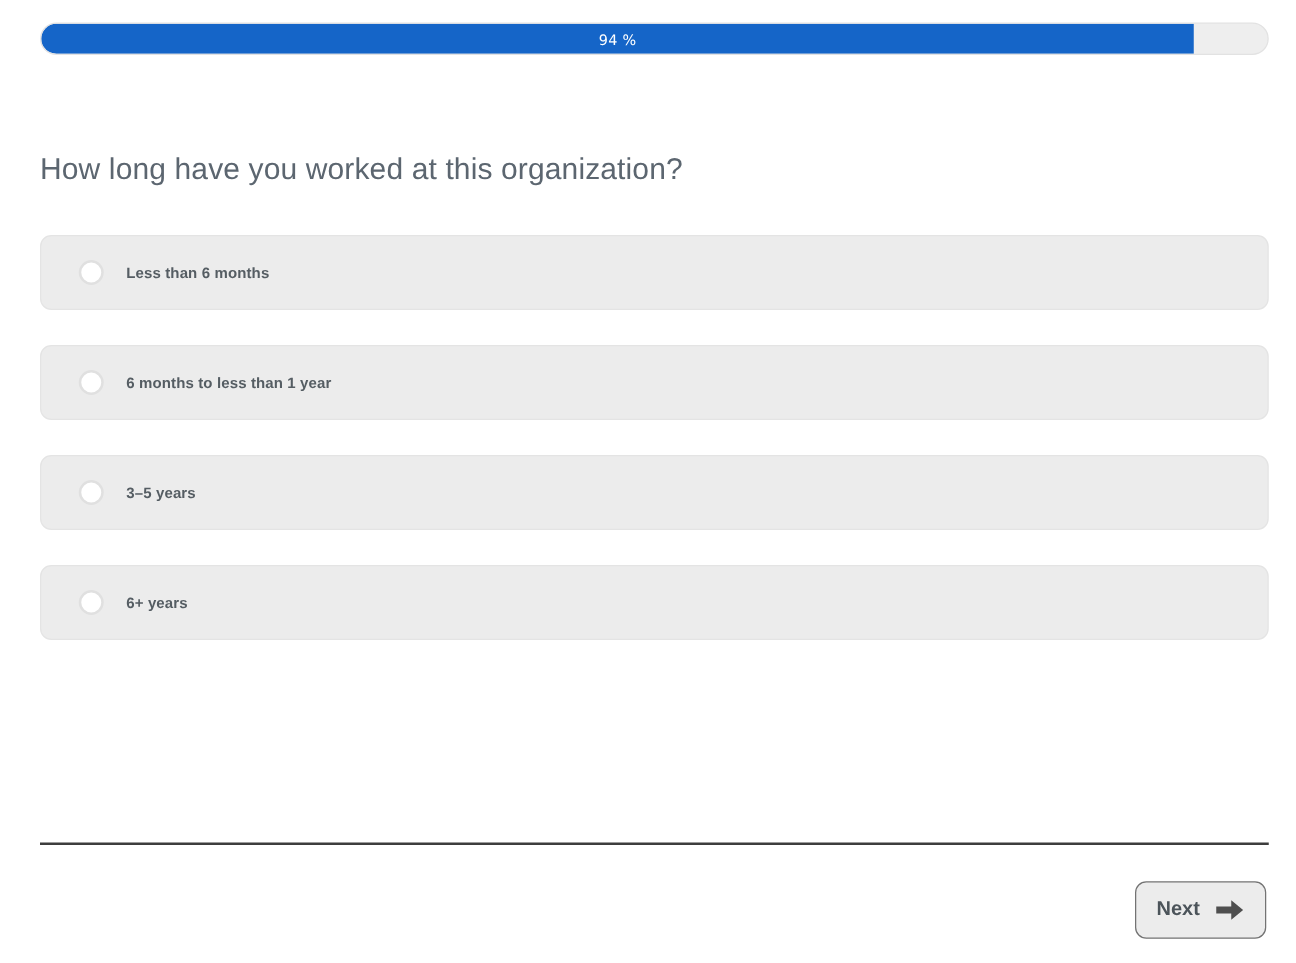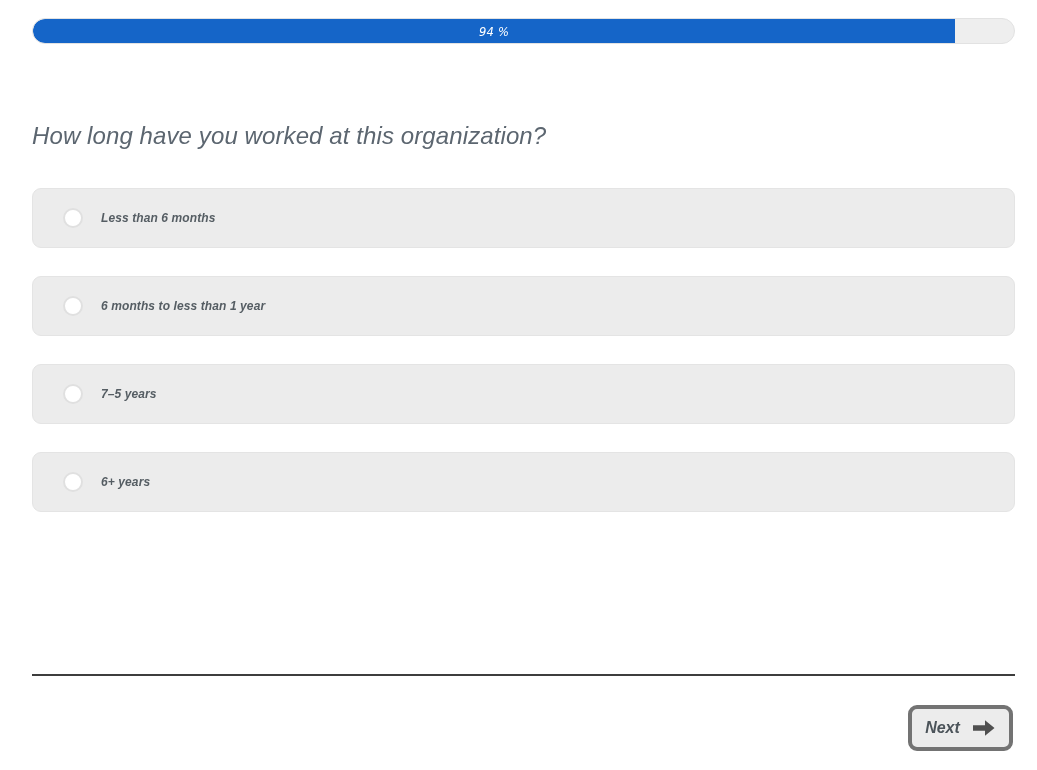--- a/index.html
+++ b/index.html
@@ -11,21 +11,20 @@
     height: 770px;
     background: #ffffff;
     font-family: "Liberation Sans", sans-serif;
     overflow: hidden;
   }
   .survey-page {
     position: relative;
     width: 1037px;
     height: 568px;
     box-sizing: border-box;
-    font-style: italic;
   }
 
   
   .progress-wrap {
     position: absolute;
     left: 32px;
     top: 18px;
     width: 983px;
     height: 26px;
   }
@@ -125,21 +124,21 @@
     height: 0;
     border-top: 2px solid #3d3d3d;
   }
   .next-button {
     position: absolute;
     left: 908px;
     top: 705px;
     width: 105px;
     height: 46px;
     background: #ececec;
-    border: 4px solid #737373;
+    border: 1px solid #737373;
     border-radius: 9px;
     box-sizing: border-box;
     display: flex;
     align-items: center;
     justify-content: center;
     gap: 12px;
     cursor: pointer;
   }
   .next-label {
     font-size: 16px;
@@ -174,21 +173,21 @@
     </div>
 
     <div class="option-row">
       <span class="radio-circle"></span>
       <span class="option-label">6 months to less than 1 year</span>
     </div>
 
 
     <div class="option-row">
       <span class="radio-circle"></span>
-      <span class="option-label">7–5 years</span>
+      <span class="option-label">3–5 years</span>
     </div>
 
     <div class="option-row">
       <span class="radio-circle"></span>
       <span class="option-label">6+ years</span>
     </div>
 
   </div>
 
   <div class="divider"></div>

